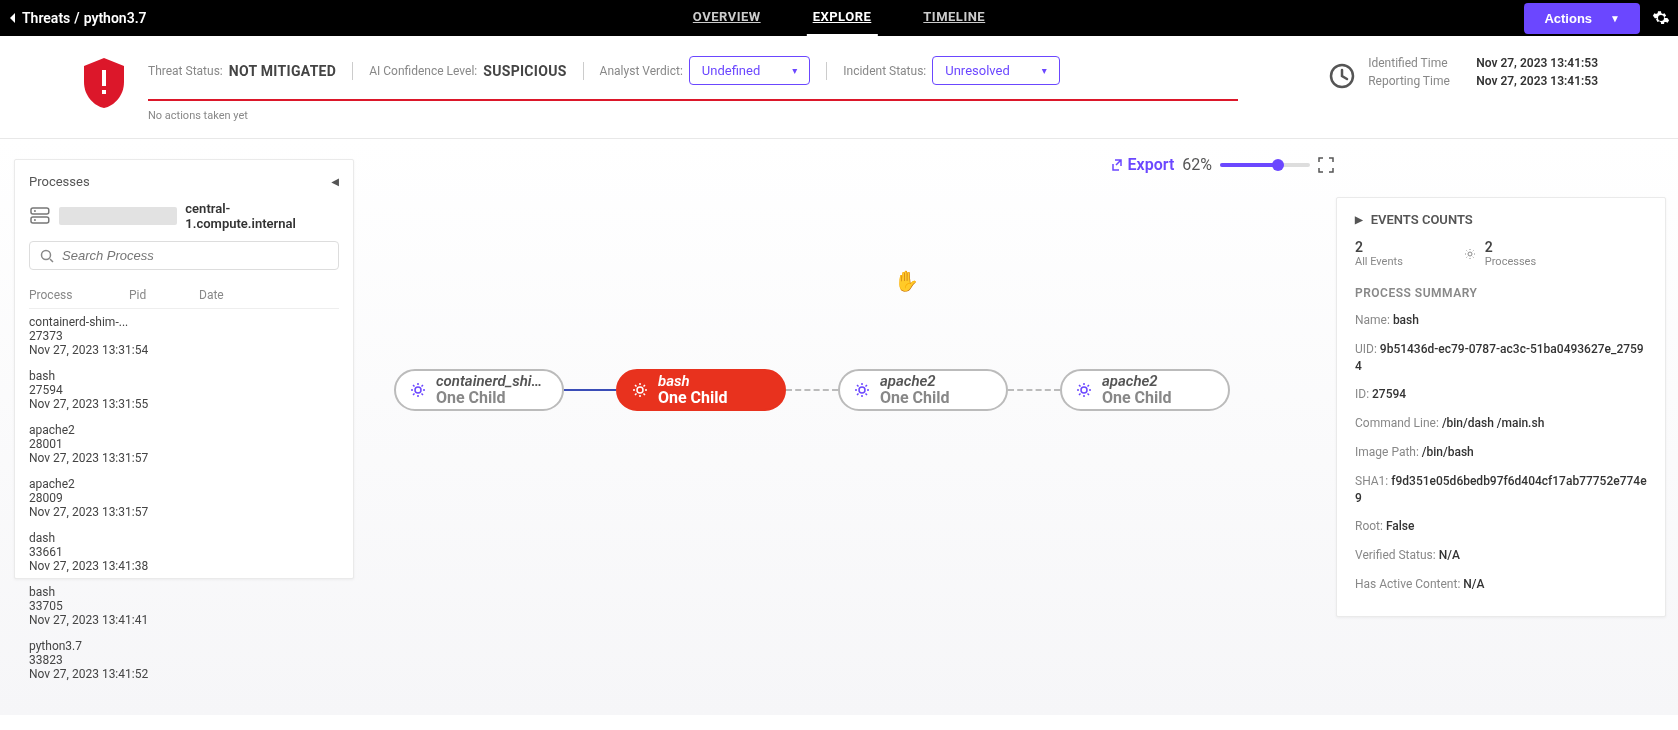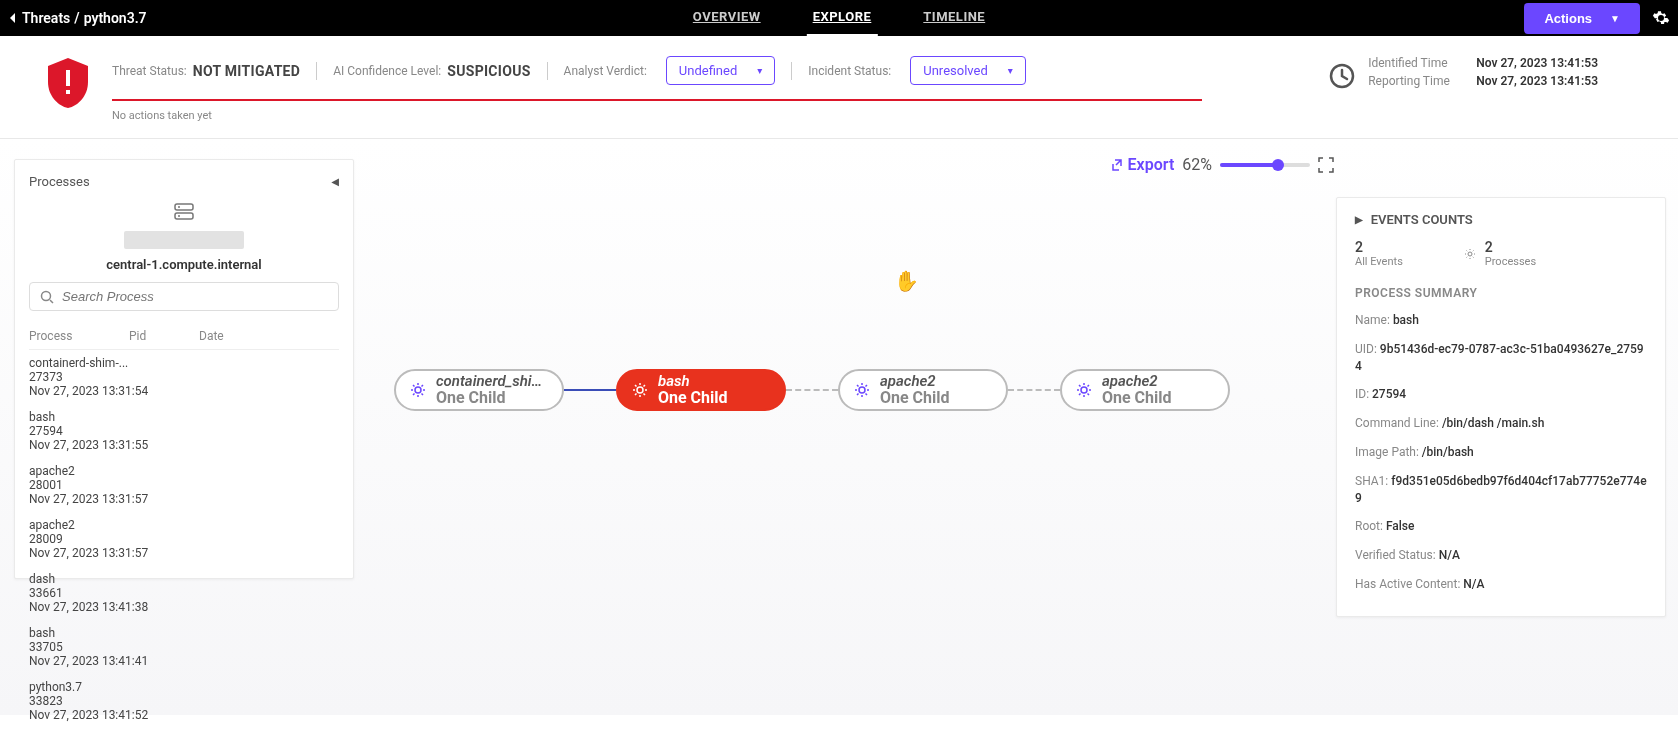--- a/index.html
+++ b/index.html
@@ -11,46 +11,46 @@
   .breadcrumb svg { width: 10px; height: 10px; fill: #fff; }
   .top-tabs { display: flex; gap: 40px; margin: 0 auto; position: absolute; left: 50%; transform: translateX(-50%); }
   .top-tab { color: #ccc; font-weight: 700; font-size: 13px; letter-spacing: 0.5px; padding: 10px 6px; cursor: pointer; text-decoration: underline; }
   .top-tab.active { color: #fff; border-bottom: 3px solid #fff; }
   .top-actions { margin-left: auto; display: flex; align-items: center; gap: 12px; padding-left: 28px; }
   .actions-btn { background: #6b47ff; color: #fff; border: none; border-radius: 4px; padding: 8px 20px; font-weight: 700; font-size: 13px; display: flex; align-items: center; gap: 18px; cursor: pointer; }
   .actions-btn .caret { font-size: 10px; }
   .gear-icon { width: 18px; height: 18px; fill: #fff; cursor: pointer; }
 
   
-  .statusbar { display: flex; align-items: flex-start; padding: 20px 80px 16px 44px; border-bottom: 1px solid #e8e8e8; gap: 20px; }
+  .statusbar { display: flex; align-items: flex-start; padding: 20px 80px 16px 80px; border-bottom: 1px solid #e8e8e8; gap: 20px; }
   .shield { width: 48px; height: 54px; }
   .status-main { flex: 1; }
   .status-row { display: flex; align-items: center; gap: 16px; flex-wrap: wrap; }
   .status-item { display: flex; align-items: center; gap: 6px; font-size: 12px; color: #888; }
   .status-item .val { color: #444; font-weight: 700; letter-spacing: 0.3px; font-size: 14px; }
   .divider-v { width: 1px; height: 18px; background: #ccc; }
-  .dropdown { border: 1px solid #6b47ff; border-radius: 4px; padding: 6px 12px; display: flex; align-items: center; gap: 20px; color: #6b47ff; font-size: 13px; cursor: pointer; min-width: 100px; margin-left: 13px; }
+  .dropdown { border: 1px solid #6b47ff; border-radius: 4px; padding: 6px 12px; display: flex; align-items: center; gap: 32px; color: #6b47ff; font-size: 13px; cursor: pointer; min-width: 100px; }
   .dropdown .caret { font-size: 10px; color: #6b47ff; margin-left: auto; }
   .red-line { height: 2px; background: #dc172a; margin-top: 14px; width: 1090px; }
   .no-actions { font-size: 11px; color: #888; margin-top: 8px; }
   .time-block { display: flex; align-items: flex-start; gap: 12px; }
   .clock-icon { width: 28px; height: 28px; margin-top: 6px; }
   .time-rows { display: flex; flex-direction: column; gap: 4px; font-size: 12px; }
   .time-row { display: flex; gap: 8px; }
   .time-label { color: #888; min-width: 100px; }
   .time-val { color: #333; font-weight: 600; }
 
   
   .main { display: flex; position: relative; height: calc(730px - 36px - 118px); background: linear-gradient(#fff,#f6f6f8); }
 
   
   .left-panel { width: 340px; background: #fff; border: 1px solid #eaeaea; border-radius: 2px; margin: 20px 0 0 14px; padding: 14px; height: 420px; box-shadow: 0 1px 3px rgba(0,0,0,0.05); }
   .panel-header { display: flex; align-items: center; justify-content: space-between; color: #555; font-size: 13px; margin-bottom: 12px; }
   .collapse-icon { font-size: 10px; cursor: pointer; }
-  .host-row { display: flex; align-items: center; gap: 8px; margin-bottom: 10px; flex-direction: column; }
+  .host-row { display: flex; align-items: center; gap: 8px; margin-bottom: 10px; }
   .host-icon { width: 22px; height: 22px; }
   .host-redact { width: 120px; height: 18px; background: #e2e2e2; border-radius: 2px; }
   .host-text { font-size: 13px; color: #333; font-weight: 600; }
   .search-box { border: 1px solid #ddd; border-radius: 4px; display: flex; align-items: center; padding: 6px 10px; gap: 8px; margin-bottom: 12px; }
   .search-box input { border: none; outline: none; flex: 1; font-size: 13px; font-style: italic; color: #888; }
   .proc-table { width: 100%; font-size: 12px; }
   .proc-head { display: flex; color: #888; padding: 6px 0; border-bottom: 1px solid #eee; }
   .col-proc { width: 100px; }
   .col-pid { width: 70px; }
   .col-date { flex: 1; }

